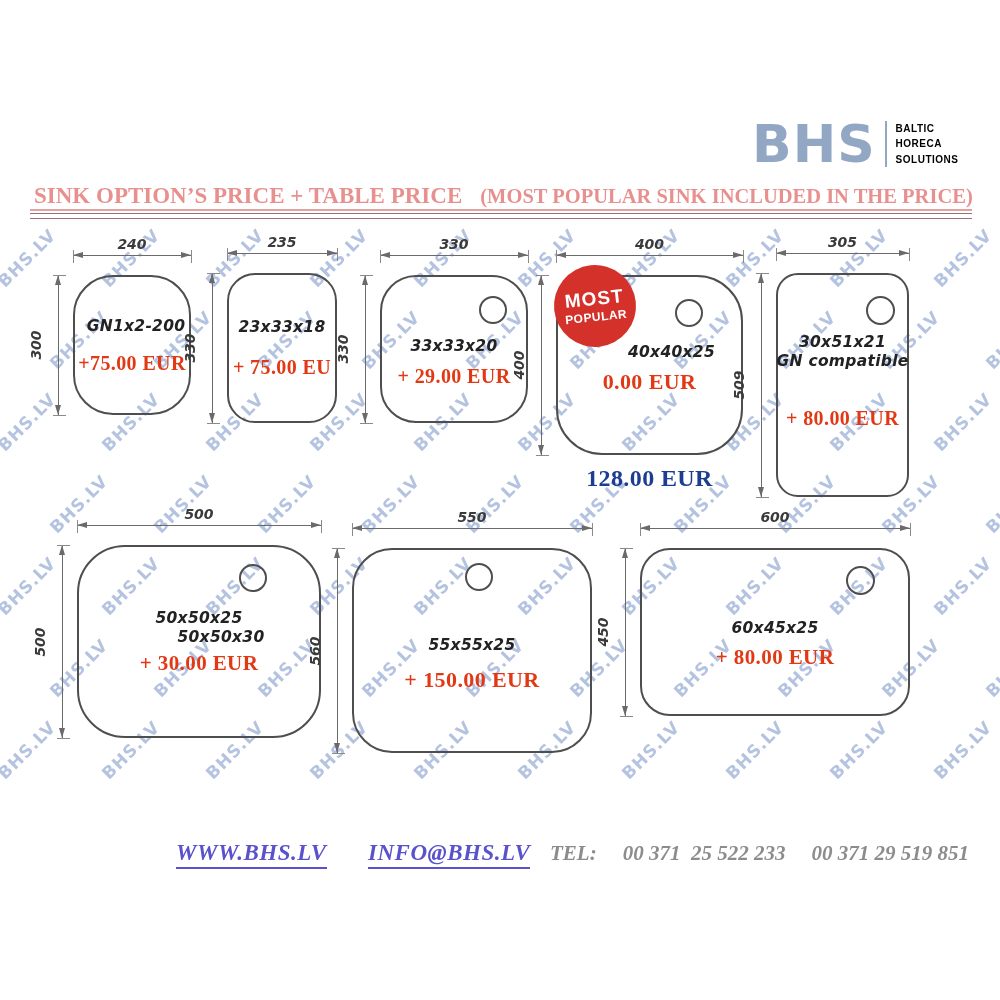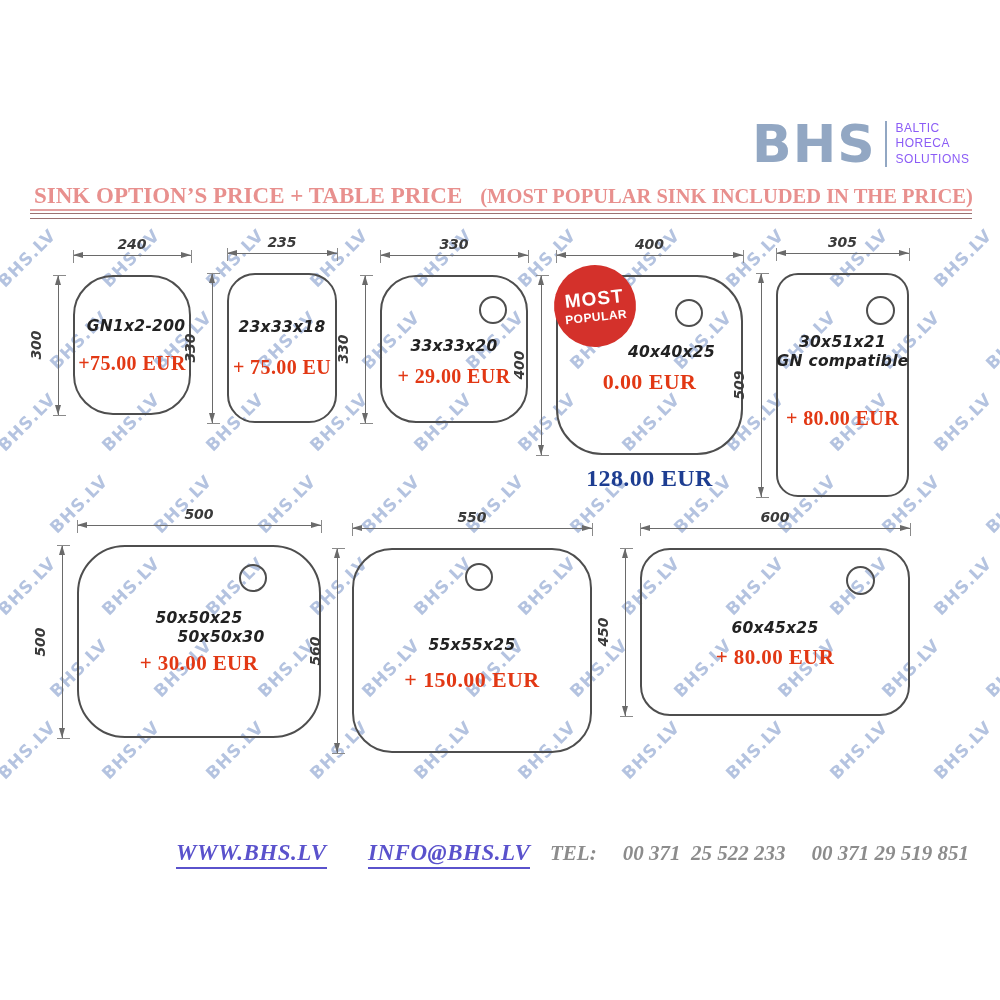--- a/index.html
+++ b/index.html
@@ -5,21 +5,21 @@
   html,body{margin:0;padding:0;background:#fff;}
   .page{position:relative;width:1000px;height:1000px;background:#ffffff;overflow:hidden;
         font-family:"Liberation Sans",sans-serif;}
 
   
   .hdr-logo{position:absolute;top:118px;left:752px;display:flex;align-items:center;}
   .logo-bhs{font-family:"DejaVu Sans",sans-serif;font-weight:bold;font-size:52px;line-height:52px;
             color:#92a7c3;letter-spacing:1px;}
   .logo-sub{display:flex;flex-direction:column;margin-left:9px;padding-left:9px;
             border-left:2px solid #92a7c3;}
-  .logo-sub span{font-size:12px;line-height:15.5px;color:#8b5cf6;font-weight:normal;letter-spacing:.5px;}
+  .logo-sub span{font-size:10px;line-height:15.5px;color:#000000;font-weight:bold;letter-spacing:.5px;}
 
   
   .title{position:absolute;top:183px;left:34px;white-space:nowrap;
          font-family:"Liberation Serif",serif;color:#e8908e;}
   .title-main{font-weight:bold;font-size:23px;}
   .title-note{font-weight:bold;font-size:20.5px;margin-left:14px;}
   .rule1{position:absolute;top:209px;left:30px;right:28px;border-top:2px solid #e2a0a0;}
   .rule2{position:absolute;top:213px;left:30px;right:28px;height:4px;
          border-top:1px solid #9b7272;border-bottom:1px solid #9b7272;}
 

